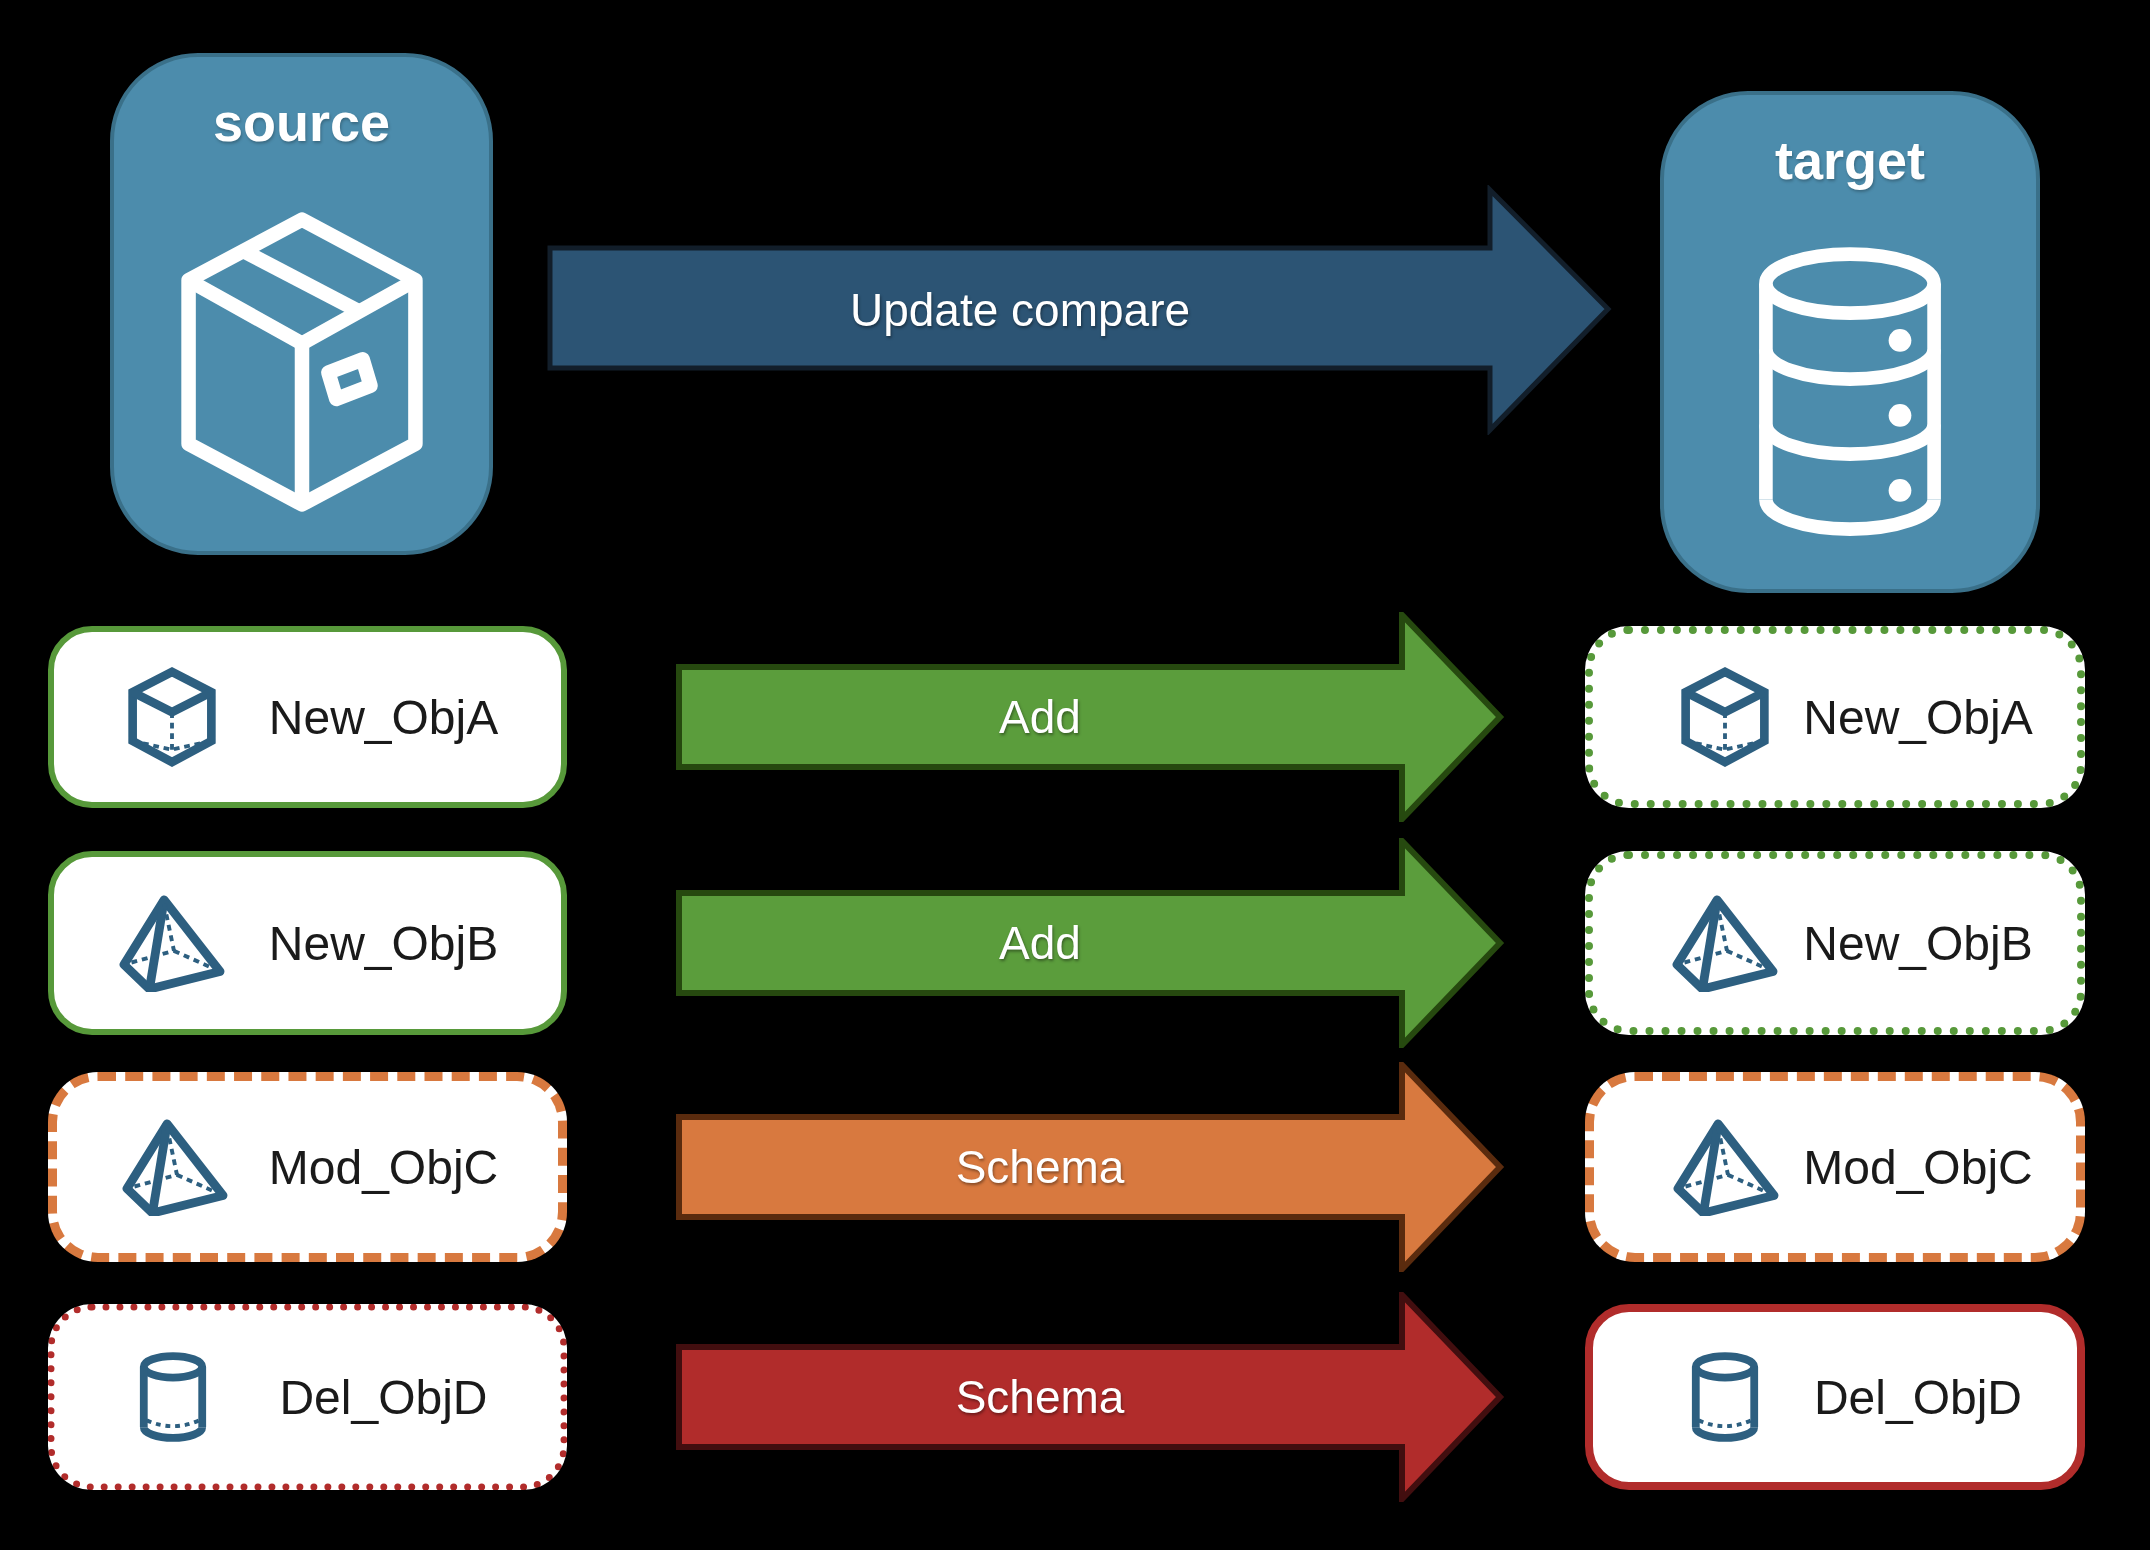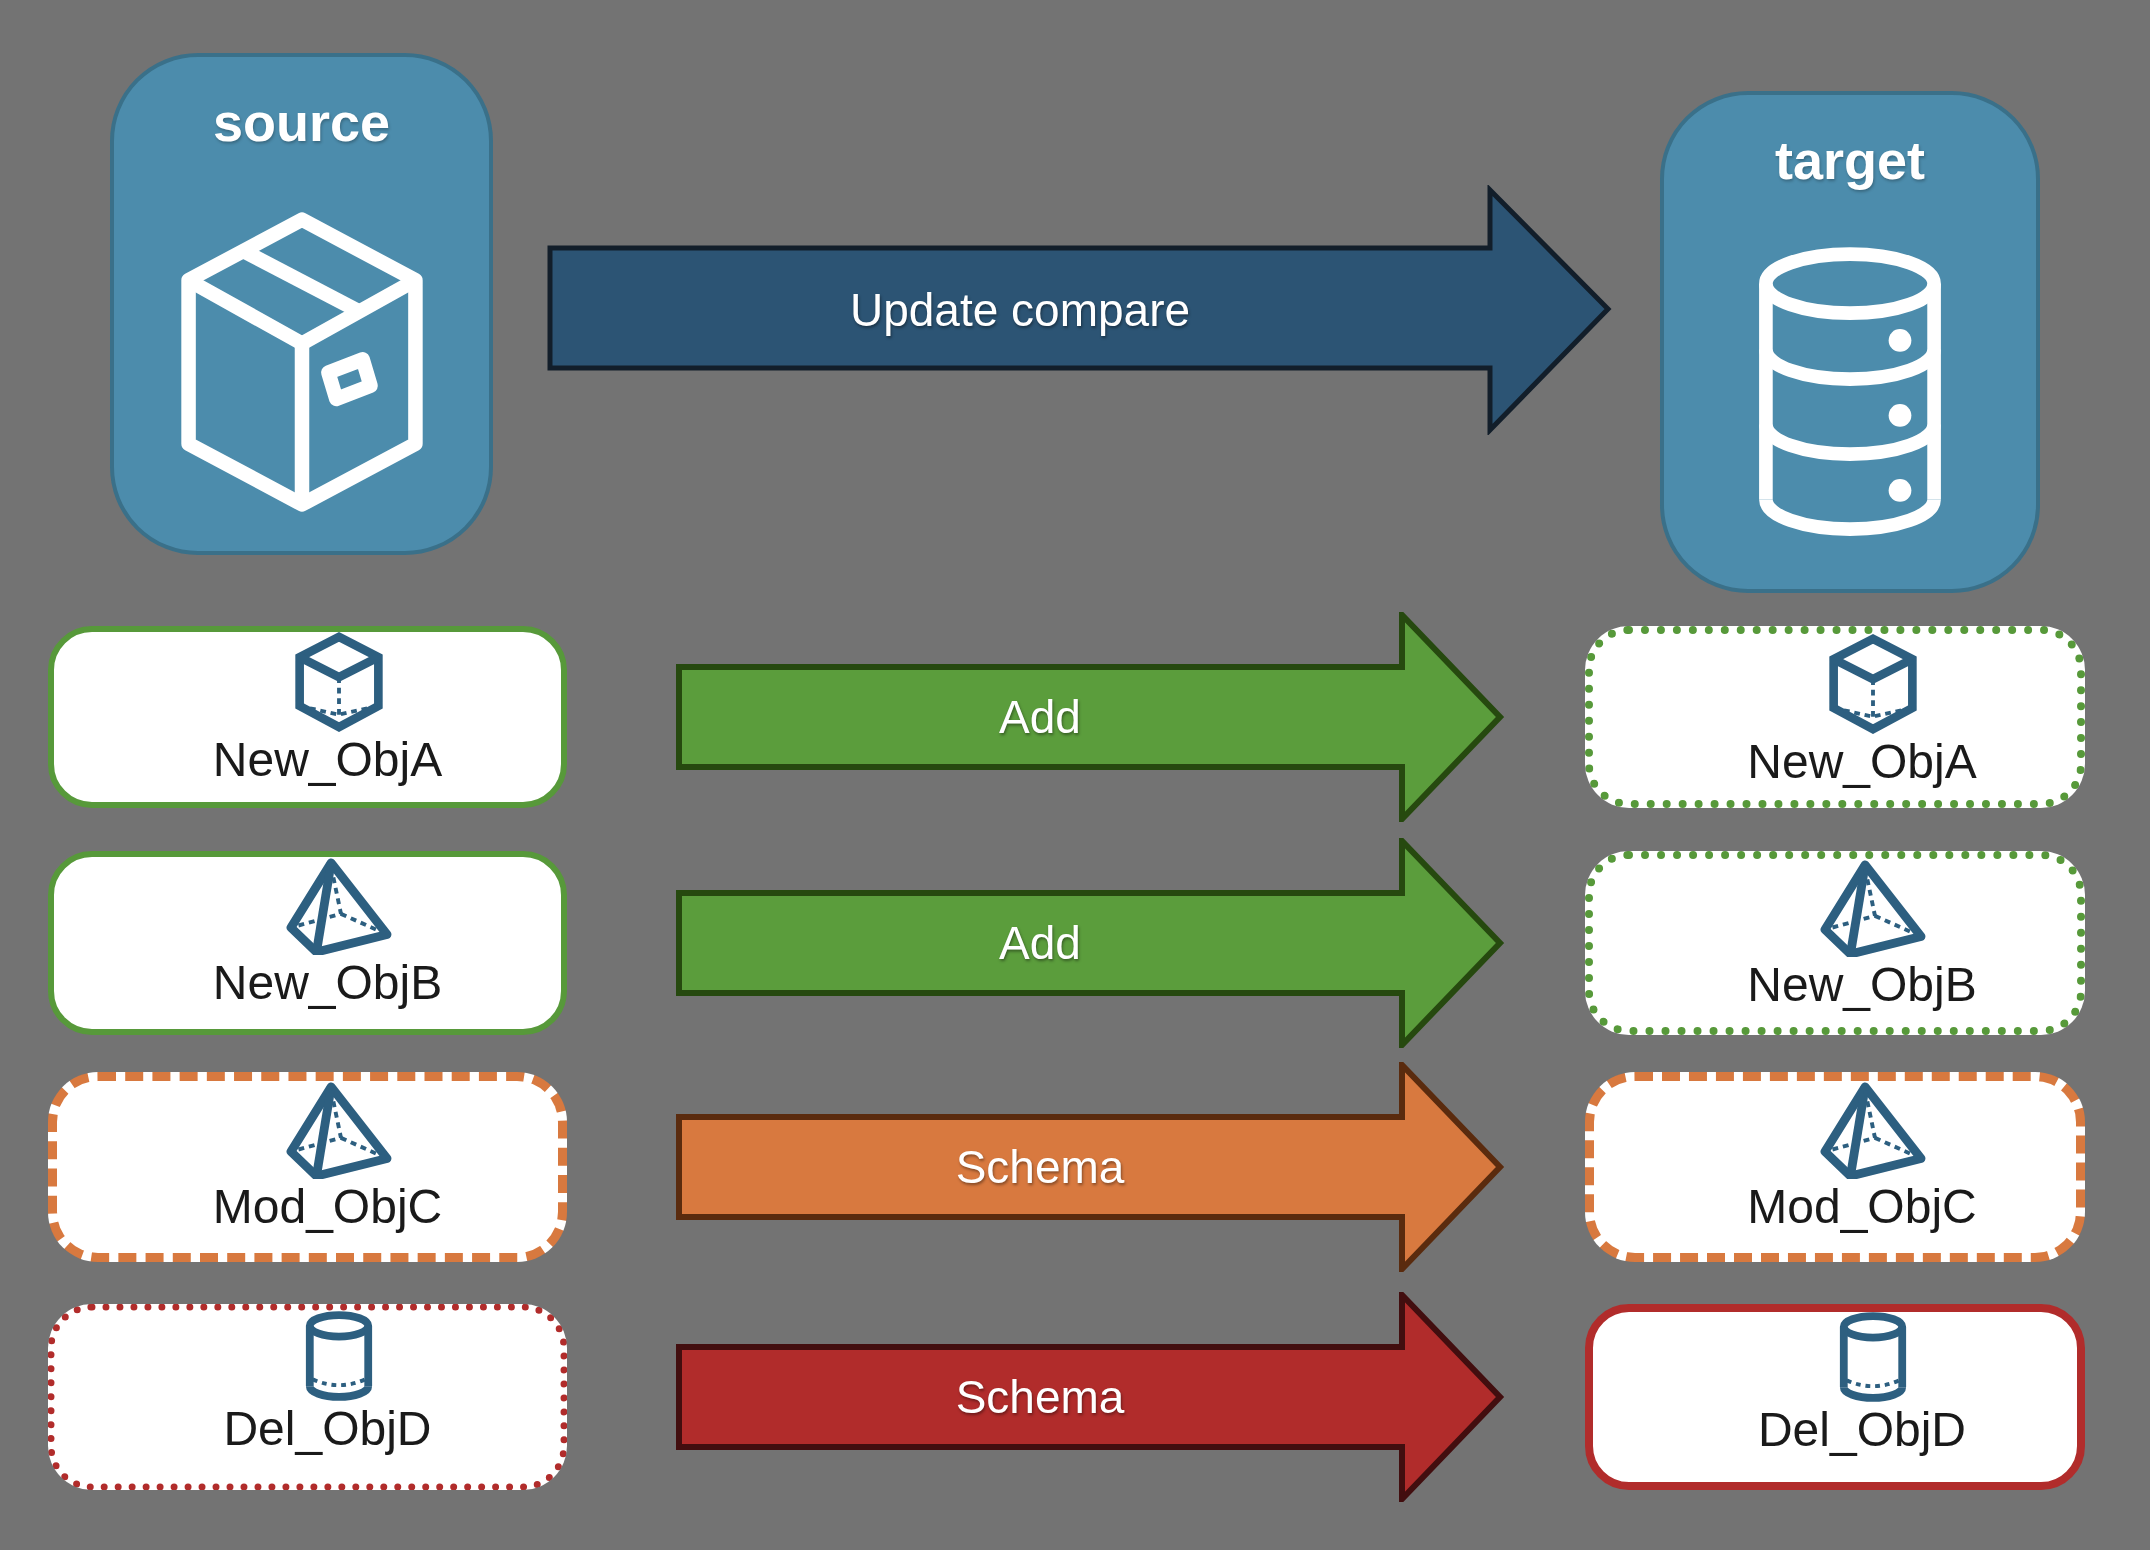--- a/index.html
+++ b/index.html
@@ -1,17 +1,17 @@
 <!DOCTYPE html>
 <html><head>
 <meta charset="utf-8">
 <style>
   html,body{margin:0;padding:0;background:#ffffff;}
   .canvas{
-    position:relative;width:2150px;height:1550px;background:#737373;
+    position:relative;width:2150px;height:1550px;background:#000000;
     font-family:"Liberation Sans",sans-serif;overflow:hidden;
   }
   
   .node{
     position:absolute;background:#4C8CAC;border:4px solid #3A7089;
     border-radius:88px;box-sizing:border-box;
   }
   #source-node{left:110px;top:53px;width:383px;height:502px;}
   #target-node{left:1660px;top:53px;width:380px;height:502px;margin-top:38px;}
   .node-label{
@@ -23,21 +23,20 @@
   .big-arrow{position:absolute;left:545px;top:185px;width:1075px;height:250px;}
   .big-arrow-label{
     position:absolute;left:550px;top:185px;width:940px;height:250px;
     display:flex;align-items:center;justify-content:center;
     color:#ffffff;font-size:46px;text-shadow:1px 2px 3px rgba(0,0,0,0.4);
   }
   
   .obj-box{
     position:absolute;box-sizing:border-box;display:flex;align-items:center;
     background:#ffffff;
-    flex-direction:column;
   }
   .left-box{left:48px;width:519px;padding-left:62px;}
   .right-box{left:1585px;width:500px;padding-left:76px;}
   .style-solid-green {border:6px solid #57993A;border-radius:44px;}
   .style-dotted-green{border:8px dotted #57993A;border-radius:44px;}
   .style-dashed-orange{border:9px dashed #D8793F;border-radius:50px;}
   .style-dotted-red  {border:7px dotted #B12C2B;border-radius:44px;}
   .style-solid-red   {border:8px solid #B12C2B;border-radius:44px;}
   .icon-slot{width:112px;flex:none;display:flex;align-items:center;justify-content:center;}
   .obj-label{

